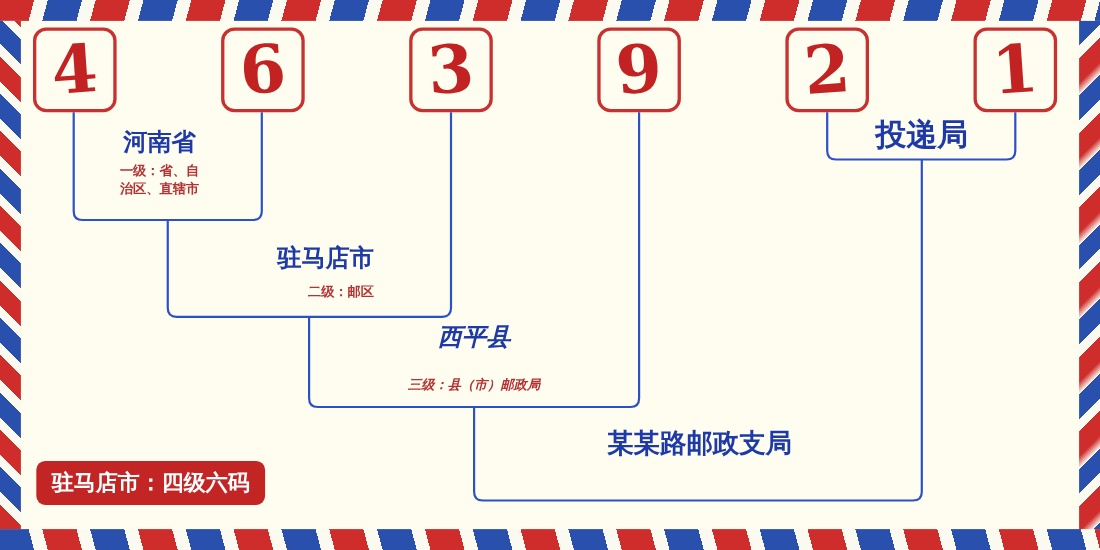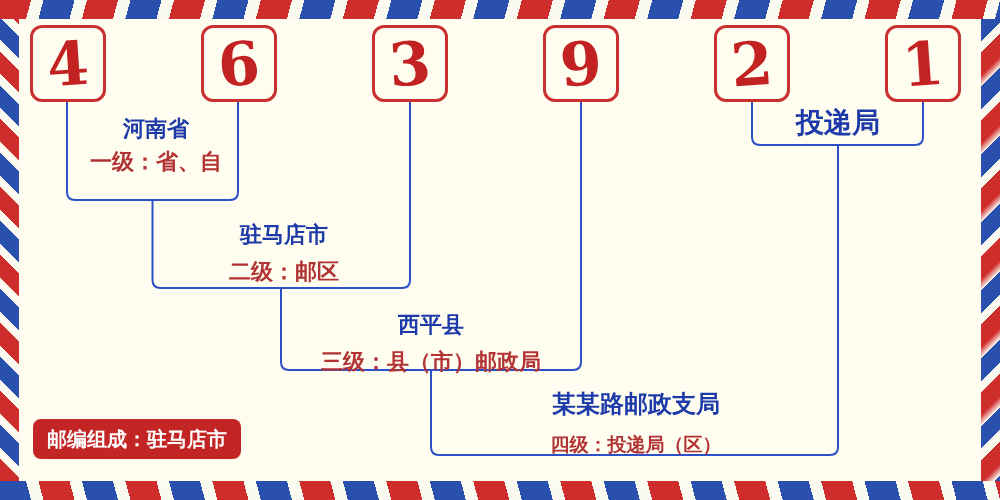--- a/index.html
+++ b/index.html
@@ -84,30 +84,30 @@
   }
   .lvl-name {
     font-weight: bold;
     color: #1d3aa8;
     font-size: 22px;
     line-height: 1.2;
   }
   .lvl-desc {
     font-weight: bold;
     color: #b23333;
-    font-size: 22px;
+    font-size: 12px;
     line-height: 1.3;
     margin-top: 4px;
   }
-  .group-level1 { left: 156px; top: 116px; }
+  .group-level1 { left: 145px; top: 116px; }
   .group-level1 .lvl-desc { margin-top: 6px; }
-  .group-level2 { left: 284px; top: 222px; }
-  .group-level2 .lvl-desc { margin-top: 10px; }
-  .group-level3 { left: 431px; top: 312px; }
-  .group-level3 .lvl-desc { margin-top: 10px; text-align: right; }
+  .group-level2 { left: 296px; top: 222px; }
+  .group-level2 .lvl-desc { margin-top: 10px; text-align: right; }
+  .group-level3 { left: 431px; top: 294px; font-style: italic; }
+  .group-level3 .lvl-desc { margin-top: 23px; text-align: right; }
   .group-level4 { left: 636px; top: 390px; }
   .group-level4 .lvl-name { font-size: 24px; }
   .group-level4 .lvl-desc { margin-top: 14px; font-size: 19px; }
   .group-delivery { left: 838px; top: 106px; }
   .group-delivery .lvl-name { font-size: 28px; }
 
   
   .badge {
     position: absolute;
     left: 33px; top: 419px;
@@ -155,36 +155,36 @@
   <div class="digit-box dpos-4">
     <span class="digit">2</span>
   </div>
   <div class="digit-box dpos-5">
     <span class="digit">1</span>
   </div>
 
   <div class="label-group group-level1">
     <div class="lvl-name">河南省</div>
     <div class="lvl-desc">一级：省、自</div>
+    <div class="lvl-desc" style="margin-top:0;">治区、直辖市</div>
   </div>
 
   <div class="label-group group-level2">
     <div class="lvl-name">驻马店市</div>
     <div class="lvl-desc">二级：邮区</div>
   </div>
 
   <div class="label-group group-level3">
     <div class="lvl-name">西平县</div>
     <div class="lvl-desc">三级：县（市）邮政局</div>
   </div>
 
   <div class="label-group group-level4">
     <div class="lvl-name">某某路邮政支局</div>
-    <div class="lvl-desc">四级：投递局（区）</div>
   </div>
 
   <div class="label-group group-delivery">
     <div class="lvl-name">投递局</div>
   </div>
 
-  <div class="badge">邮编组成：驻马店市</div>
+  <div class="badge">驻马店市：四级六码</div>
 
 </div>
 
 </body></html>

